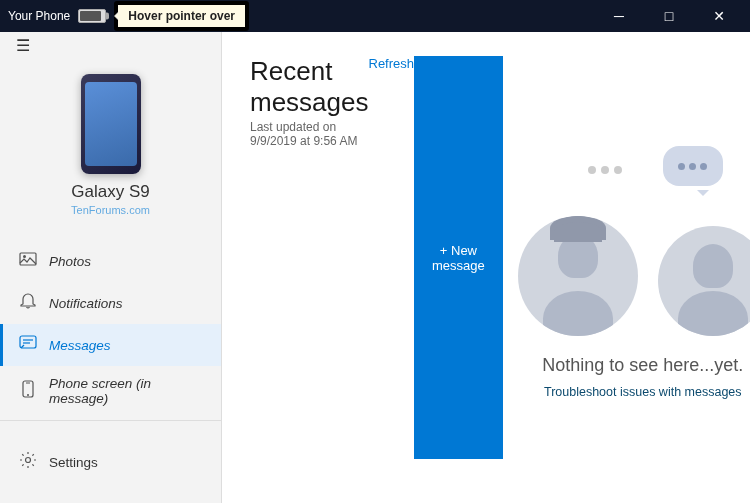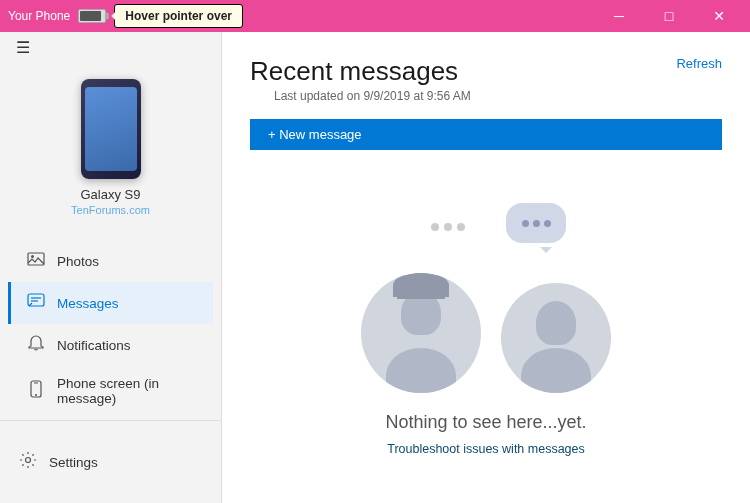--- a/index.html
+++ b/index.html
@@ -7,21 +7,21 @@
       width: 750px;
       height: 503px;
       font-family: 'Segoe UI', Arial, sans-serif;
       overflow: hidden;
       background: #fff;
     }
 
     
     .title-bar {
       height: 20px;
-      background: #ec4899;
+      background: #0f172a;
       display: flex;
       align-items: center;
       justify-content: space-between;
       padding: 16px 8px;
       color: white;
       font-size: 12px;
     }
     .title-bar-left {
       display: flex;
       align-items: center;
@@ -54,21 +54,21 @@
       top: 50%;
       transform: translateY(-50%);
       width: 3px;
       height: 7px;
       background: #aaa;
       border-radius: 0 2px 2px 0;
     }
 
     .battery-tooltip {
       background: #fffbe6;
-      border: 1px solid #000000;
+      border: 4px solid #000000;
       color: #222;
       font-size: 12px;
       font-weight: 600;
       padding: 4px 10px;
       border-radius: 3px;
       position: relative;
     }
     .battery-tooltip::before {
       content: '';
       position: absolute;
@@ -149,35 +149,36 @@
     .phone-screen {
       position: absolute;
       top: 8px;
       left: 4px;
       right: 4px;
       bottom: 8px;
       background: linear-gradient(160deg, #5a8fd8, #3a6aaa);
       border-radius: 4px;
     }
     .phone-name {
-      font-size: 13px;
+      font-size: 17px;
       color: #333;
       font-weight: 500;
     }
     .watermark {
       font-size: 11px;
       color: #0078d4;
       opacity: 0.6;
       font-weight: normal;
       margin-top: 2px;
     }
 
     .nav-items {
       flex: 1;
-      padding: 4px 8px;
+      padding: 4px 0;
+      font-style: italic;
     }
     .nav-item {
       display: flex;
       align-items: center;
       gap: 12px;
       padding: 10px 16px;
       font-size: 13.5px;
       color: #333;
       cursor: pointer;
       border-left: 3px solid transparent;
@@ -197,40 +198,38 @@
     .sidebar-footer {
       padding: 20px 0;
       border-top: 1px solid #ddd;
     }
 
     
     .main-content {
       flex: 1;
       background: #ffffff;
       display: flex;
-      flex-direction: column;
       padding: 24px 28px;
       overflow: hidden;
     }
     .main-header {
       display: flex;
       justify-content: space-between;
       align-items: flex-start;
       margin-bottom: 16px;
     }
     .section-title {
       font-size: 26px;
       font-weight: 400;
       color: #1a1a1a;
       margin-bottom: 2px;
     }
     .last-updated {
       font-size: 12px;
       color: #666;
-      margin-left: 24px;
     }
     .refresh-link {
       font-size: 13px;
       color: #0078d4;
       cursor: pointer;
       text-decoration: none;
     }
 
     .new-message-btn {
       display: flex;
@@ -411,43 +410,43 @@
       <div class="nav-item">
         <span class="nav-icon">
           <svg width="18" height="18" viewBox="0 0 18 18" fill="none">
             <rect x="1" y="3" width="16" height="12" rx="1" stroke="#555" stroke-width="1.2" fill="none"></rect>
             <circle cx="5.5" cy="6.5" r="1.5" fill="#555"></circle>
             <polyline points="1,13 5,9 8,12 11,8 17,14" stroke="#555" stroke-width="1.2" fill="none"></polyline>
           </svg>
         </span>
         <span>Photos</span>
       </div>
+      <div class="nav-item">
+        <span class="nav-icon">
+          <svg width="18" height="18" viewBox="0 0 18 18" fill="none">
+            <path d="M9 2 C6 2 4 4.5 4 7 L4 12 L2 13 L2 14 L16 14 L16 13 L14 12 L14 7 C14 4.5 12 2 9 2Z" stroke="#555" stroke-width="1.2" fill="none"></path>
+            <path d="M7.5 15 Q9 17 10.5 15" stroke="#555" stroke-width="1.2" fill="none"></path>
+          </svg>
+        </span>
+        <span>Notifications</span>
+      </div>
       <div class="nav-item active">
         <span class="nav-icon">
           <svg width="18" height="18" viewBox="0 0 18 18" fill="none">
             <rect x="1" y="2" width="16" height="12" rx="2" stroke="#0078d4" stroke-width="1.2" fill="none"></rect>
             <polyline points="2,14 5,11" stroke="#0078d4" stroke-width="1.2"></polyline>
             <line x1="4" y1="6" x2="14" y2="6" stroke="#0078d4" stroke-width="1.2"></line>
             <line x1="4" y1="9" x2="11" y2="9" stroke="#0078d4" stroke-width="1.2"></line>
           </svg>
         </span>
         <span>Messages</span>
       </div>
       <div class="nav-item">
         <span class="nav-icon">
           <svg width="18" height="18" viewBox="0 0 18 18" fill="none">
-            <path d="M9 2 C6 2 4 4.5 4 7 L4 12 L2 13 L2 14 L16 14 L16 13 L14 12 L14 7 C14 4.5 12 2 9 2Z" stroke="#555" stroke-width="1.2" fill="none"></path>
-            <path d="M7.5 15 Q9 17 10.5 15" stroke="#555" stroke-width="1.2" fill="none"></path>
-          </svg>
-        </span>
-        <span>Notifications</span>
-      </div>
-      <div class="nav-item">
-        <span class="nav-icon">
-          <svg width="18" height="18" viewBox="0 0 18 18" fill="none">
             <rect x="4" y="1" width="10" height="16" rx="2" stroke="#555" stroke-width="1.2" fill="none"></rect>
             <line x1="7" y1="3" x2="11" y2="3" stroke="#555" stroke-width="1"></line>
             <circle cx="9" cy="15" r="1" fill="#555"></circle>
           </svg>
         </span>
         <span>Phone screen (in message)</span>
       </div>
     </div>
 
     <div class="sidebar-footer">

